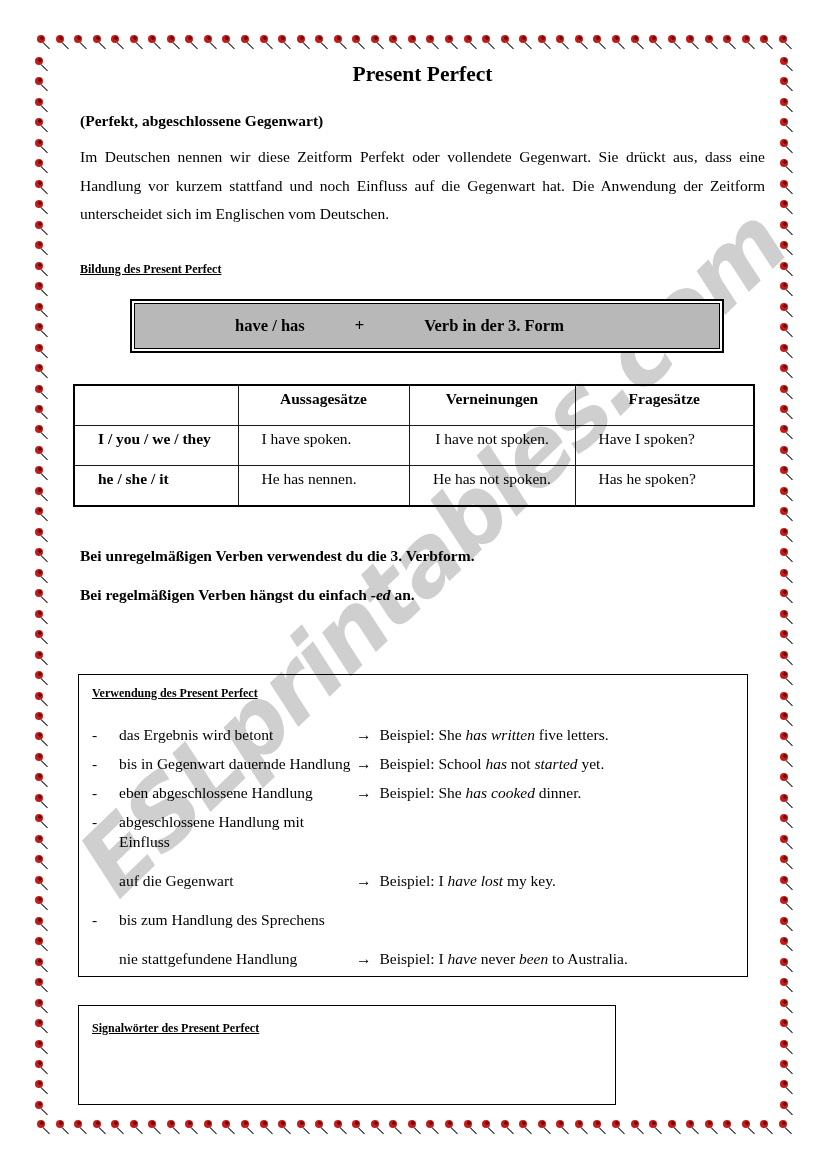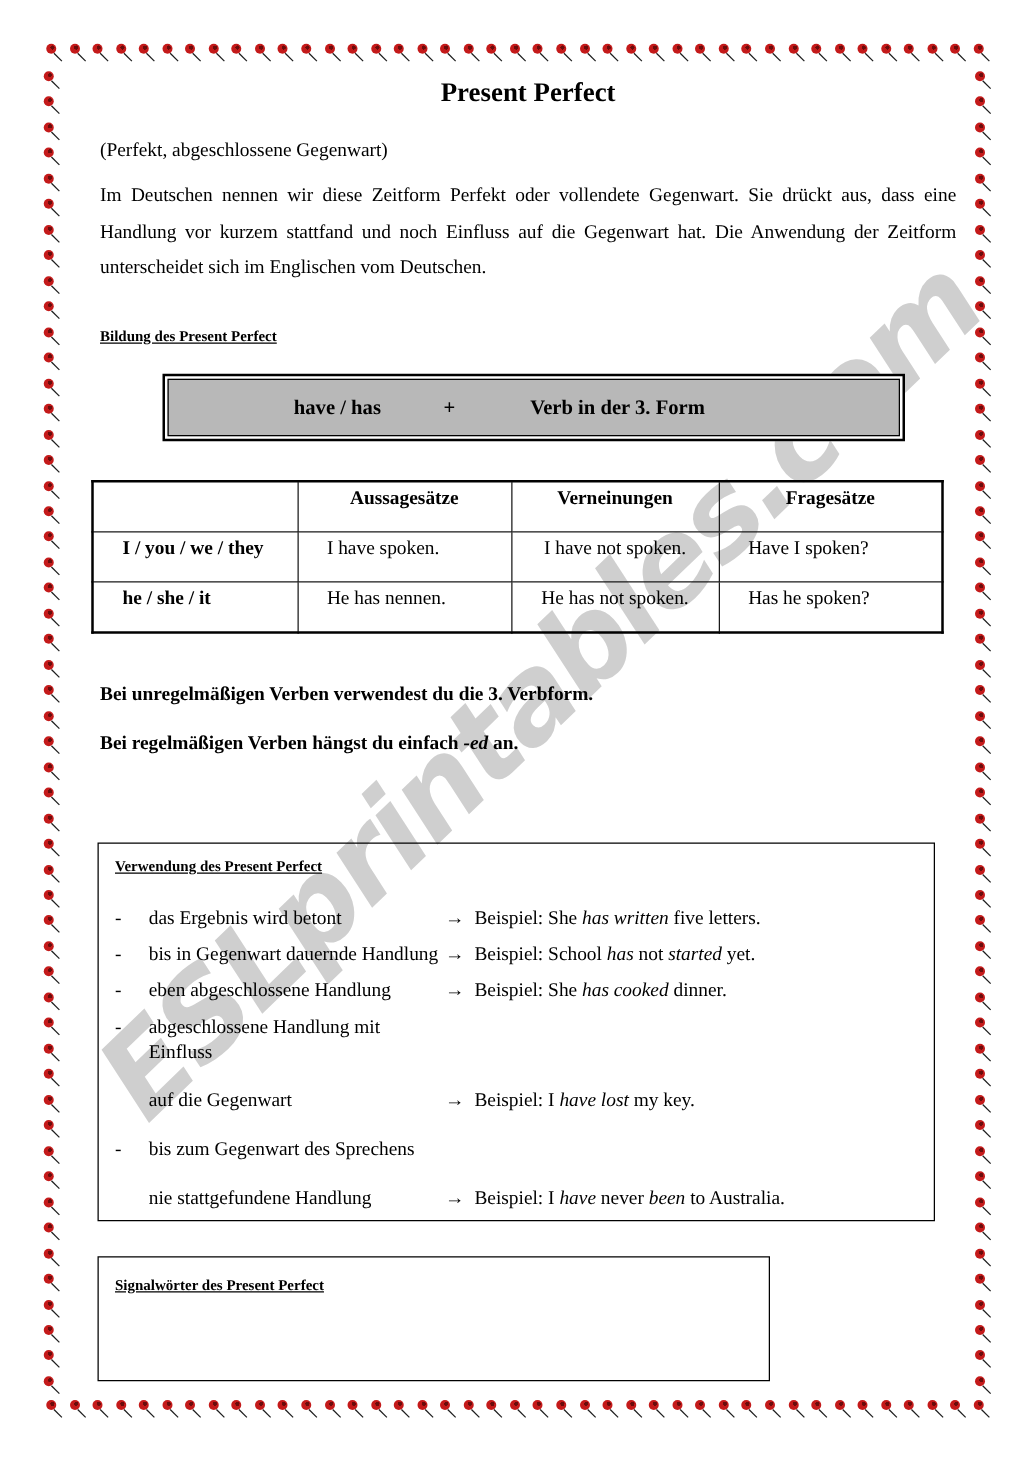--- a/index.html
+++ b/index.html
@@ -29,21 +29,21 @@
     position:absolute;left:-30px;top:500px;width:900px;height:130px;line-height:130px;
     text-align:center;transform:rotate(-44deg);z-index:0;pointer-events:none;
     font-family:"DejaVu Sans",sans-serif;font-weight:bold;font-style:italic;
     font-size:94px;letter-spacing:-3px;color:var(--wm-gray);opacity:.62;
   }
 
   
   .content{position:absolute;left:80px;top:12px;width:685px;z-index:1;font-size:15.5px;}
 
   .doc-title{margin:50px 0 0 0;text-align:center;font-size:21.5px;font-weight:bold;line-height:24px;}
-  .subtitle{margin:26px 0 0 0;}
+  .subtitle{margin:26px 0 0 0;font-weight:bold;}
   .intro{margin:13px 0 0 0;text-align:justify;line-height:28.5px;}
 
   .sec-heading{font-weight:bold;text-decoration:underline;font-size:12px;line-height:20px;}
   .h-bildung{margin:30px 0 0 0;}
 
   
   .formula-outer{margin:20px 0 0 50px;width:594px;border:2px solid #000;background:#fff;padding:2px;box-sizing:border-box;}
   .formula-inner{border:1px solid #000;background:var(--box-fill);height:46px;
     display:flex;align-items:center;justify-content:center;
     font-weight:bold;font-size:16.5px;padding-right:55px;box-sizing:border-box;}
@@ -354,21 +354,21 @@
         <span class="u-ex"></span>
       </div>
       <div class="u-row mb-lg">
         <span class="u-bullet"></span>
         <span class="u-left">auf die Gegenwart</span>
         <span class="u-arrow">→</span>
         <span class="u-ex">Beispiel: I <i>have lost</i> my key.</span>
       </div>
       <div class="u-row mb-lg">
         <span class="u-bullet">-</span>
-        <span class="u-left">bis zum Gegenwart des Sprechens</span>
+        <span class="u-left">bis zum Handlung des Sprechens</span>
         <span class="u-arrow"></span>
         <span class="u-ex"></span>
       </div>
       <div class="u-row">
         <span class="u-bullet"></span>
         <span class="u-left">nie stattgefundene Handlung</span>
         <span class="u-arrow">→</span>
         <span class="u-ex">Beispiel: I <i>have</i> never <i>been</i> to Australia.</span>
       </div>
     </div>

